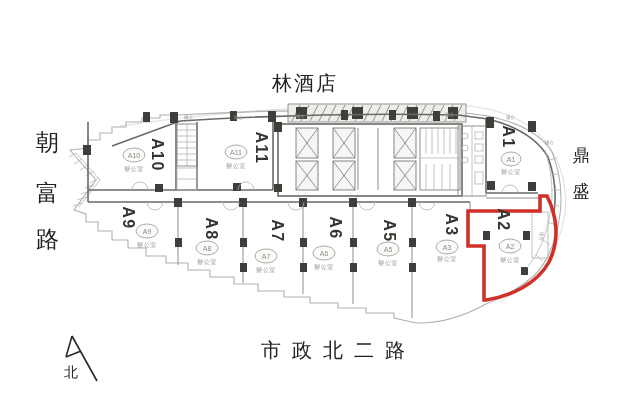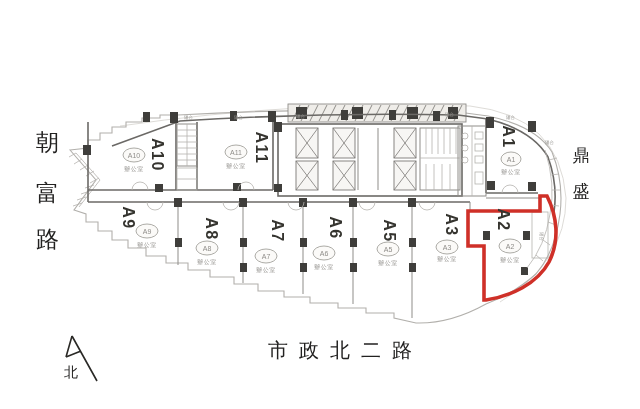--- a/index.html
+++ b/index.html
@@ -4,21 +4,21 @@
 <style>
   html,body{margin:0;padding:0;}
   body{
     width:640px;height:409px;overflow:hidden;background:#ffffff;
     font-family:"Liberation Sans", sans-serif;position:relative;
   }
   .stage{position:absolute;inset:0;width:640px;height:409px;}
   svg{position:absolute;left:0;top:0;}
   .label{position:absolute;color:#222120;font-family:"Liberation Serif","DejaVu Serif",serif;}
   .hotel-label{left:272px;top:70px;width:80px;font-size:20px;letter-spacing:2px;white-space:nowrap;}
-  .bottom-road{left:268px;top:337px;font-size:20px;letter-spacing:11px;white-space:nowrap;}
+  .bottom-road{left:261px;top:337px;font-size:20px;letter-spacing:11px;white-space:nowrap;}
   .left-road{
     left:32px;top:112px;font-size:23px;
     writing-mode:vertical-rl;text-orientation:upright;letter-spacing:49px;height:200px;
   }
   .right-landmark{left:564px;top:138px;width:34px;text-align:center;}
   .right-landmark .cjk{font-size:17px;line-height:36px;}
   .right-landmark .latin{font-size:15px;line-height:36px;font-weight:bold;letter-spacing:0;}
   
   .outer{stroke:#b2b0ac;stroke-width:1.1;fill:none;}
   .faint{stroke:#dedcd8;stroke-width:1;fill:none;}
@@ -242,20 +242,21 @@
       <text class="balc" x="545" y="144">陽台</text>
       <text class="balc" x="540" y="232" transform="rotate(90 540 232)">陽台</text>
     </g>
 
     <g>
       <path d="M97,381 L72,336 M72,336 L66,357 M66,357 L81,351" stroke="#2a2926" stroke-width="1.6" fill="none"></path>
       <text class="north-txt" x="64" y="377">北</text>
     </g>
   </svg>
 
+  <div class="label hotel-label">林酒店</div>
   <div class="label left-road">朝富路</div>
   <div class="label right-landmark">
     <div class="cjk">鼎</div>
     <div class="cjk">盛</div>
   </div>
   <div class="label bottom-road">市政北二路</div>
 
 </div>
 
 </body></html>

